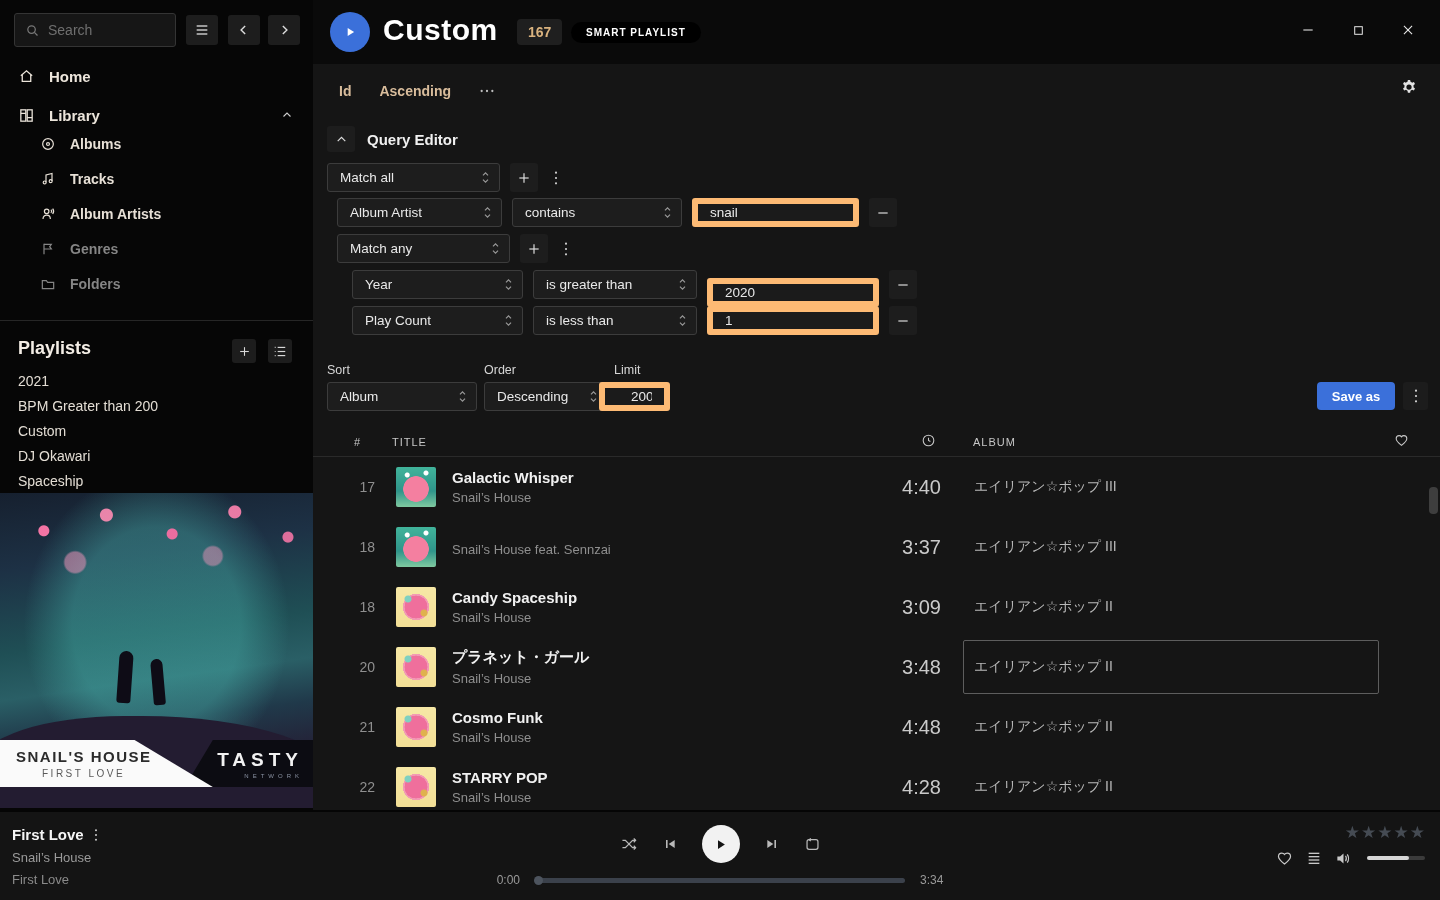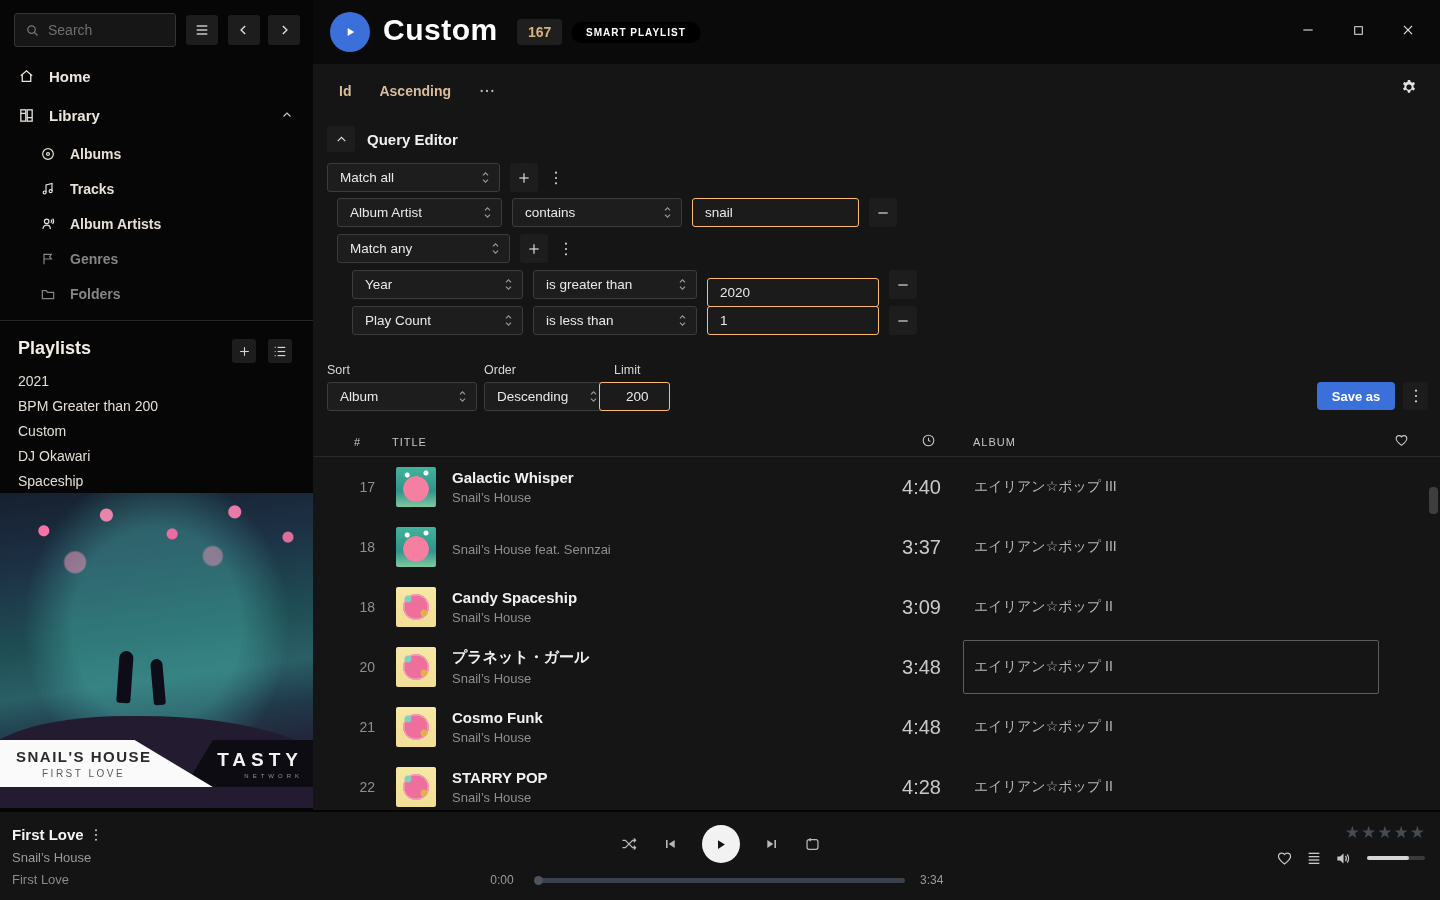--- a/index.html
+++ b/index.html
@@ -19,21 +19,21 @@
     display:flex; align-items:center; padding:0 10px; gap:8px; color:#777; }
   .search-box input { flex:1; background:transparent; border:none; outline:none;
     color:#ddd; font-size:14px; width:100%; font-family:inherit; }
   .search-box input::placeholder { color:#6f6f6f; }
   .sq-btn { position:absolute; top:15px; width:32px; height:30px; background:#1d1d1d; border:none;
     border-radius:3px; color:#dcdcdc; display:flex; align-items:center; justify-content:center; cursor:pointer; }
   .nav-row { position:absolute; left:0; width:100%; height:28px; display:flex; align-items:center;
     padding-left:18px; gap:14px; font-size:15px; font-weight:bold; color:#ece5db; cursor:pointer; }
   .nav-row .chev { position:absolute; right:20px; color:#cfcfcf; }
   .sub-list { position:absolute; left:0; top:136px; width:100%; }
-  .sub-row { height:35px; display:flex; align-items:center; padding-left:40px; gap:14px;
+  .sub-row { height:35px; display:flex; padding-left:40px; gap:14px;
     font-size:14px; font-weight:bold; color:#e7e0d6; cursor:pointer; }
   .sub-row.dim { color:#858585; }
   .side-divider { position:absolute; left:0; top:320px; width:100%; height:1px; background:#262626; }
   .pl-header { position:absolute; left:18px; top:338px; font-size:18px; font-weight:bold; color:#f3ede5; }
   .pl-btn { position:absolute; top:339px; width:24px; height:24px; background:#1d1d1d; border:none;
     border-radius:3px; color:#d8d8d8; display:flex; align-items:center; justify-content:center; cursor:pointer; }
   .pl-list { position:absolute; left:0; top:368px; width:100%; }
   .pl-item { height:25px; display:flex; align-items:center; padding-left:18px; font-size:14px;
     color:#e3ddd4; cursor:pointer; }
 
@@ -89,21 +89,21 @@
   .qe-header { position:absolute; left:14px; top:62px; display:flex; align-items:center; gap:12px; }
   .qe-collapse { width:28px; height:26px; background:#1d1d1d; border:none; border-radius:3px; color:#ddd;
     display:flex; align-items:center; justify-content:center; cursor:pointer; }
   .qe-title { font-size:15px; font-weight:bold; color:#f0f0f0; }
 
   .qrow { position:absolute; display:flex; align-items:center; gap:10px; height:29px; }
   .select { height:29px; background:#1d1d1d; border:1px solid #3c3c3c; border-radius:3px;
     display:flex; align-items:center; justify-content:space-between; padding:0 9px 0 12px;
     font-size:13.5px; color:#e9e9e9; cursor:pointer; }
   .select .spin { color:#9a9a9a; }
-  .txt-input { height:29px; background:#1b1b1b; border:1px solid #fdba74; border-radius:3px;
+  .txt-input { height:29px; background:#1b1b1b; border:6px solid #fdba74; border-radius:3px;
     color:#e9e9e9; font-size:13.5px; padding:0 12px; outline:none; font-family:inherit; }
   .sm-btn { width:28px; height:29px; background:#1d1d1d; border:none; border-radius:3px; color:#e0e0e0;
     display:flex; align-items:center; justify-content:center; cursor:pointer; }
   .kebab-btn { width:16px; height:29px; background:none; border:none; color:#cfcfcf; display:flex;
     align-items:center; justify-content:center; cursor:pointer; }
 
   .sort-label { position:absolute; top:299px; font-size:12.5px; color:#d6d6d6; }
   .sort-row-item { position:absolute; top:318px; }
   .save-btn { position:absolute; top:318px; left:1004px; width:78px; height:28px; background:#3b70da;
     border:none; border-radius:4px; color:#fff; font-size:13px; font-weight:bold; cursor:pointer;
@@ -155,21 +155,21 @@
   .np-album { font-size:13px; color:#8a8a8a; margin-top:7px; }
   .center-stack { position:absolute; left:50%; top:12px; transform:translateX(-50%);
     display:flex; flex-direction:column; align-items:center; }
   .transport { display:flex; align-items:center; gap:24px; height:40px; }
   .tr-btn { background:none; border:none; color:#b9b9b9; cursor:pointer; display:flex;
     align-items:center; justify-content:center; }
   .play-btn-lg { width:38px; height:38px; border-radius:50%; background:#f2f2f2; border:none;
     display:flex; align-items:center; justify-content:center; cursor:pointer; }
   .progress-row { display:flex; align-items:center; gap:15px; margin-top:9px; }
   .ptime { font-size:12px; color:#9a9a9a; width:36px; }
-  .ptime.left { text-align:center; }
+  .ptime.left { text-align:right; }
   .progress { position:relative; width:370px; height:5px; border-radius:3px; background:#3b414b; cursor:pointer; }
   .progress .dot { position:absolute; left:-1px; top:-2px; width:9px; height:9px; border-radius:50%;
     background:#4d545e; }
   .np-right { position:absolute; right:15px; top:12px; display:flex; flex-direction:column;
     align-items:flex-end; gap:9px; }
   .stars { display:flex; gap:1px; font-size:17px; color:#454b53; cursor:pointer; line-height:1; }
   .right-icons { display:flex; align-items:center; gap:13px; }
   .ri-btn { background:none; border:none; color:#c8c8c8; cursor:pointer; display:flex; align-items:center; }
   .volume { position:relative; width:58px; height:4px; border-radius:2px; background:#3b3b3b;
     cursor:pointer; margin-left:2px; }

